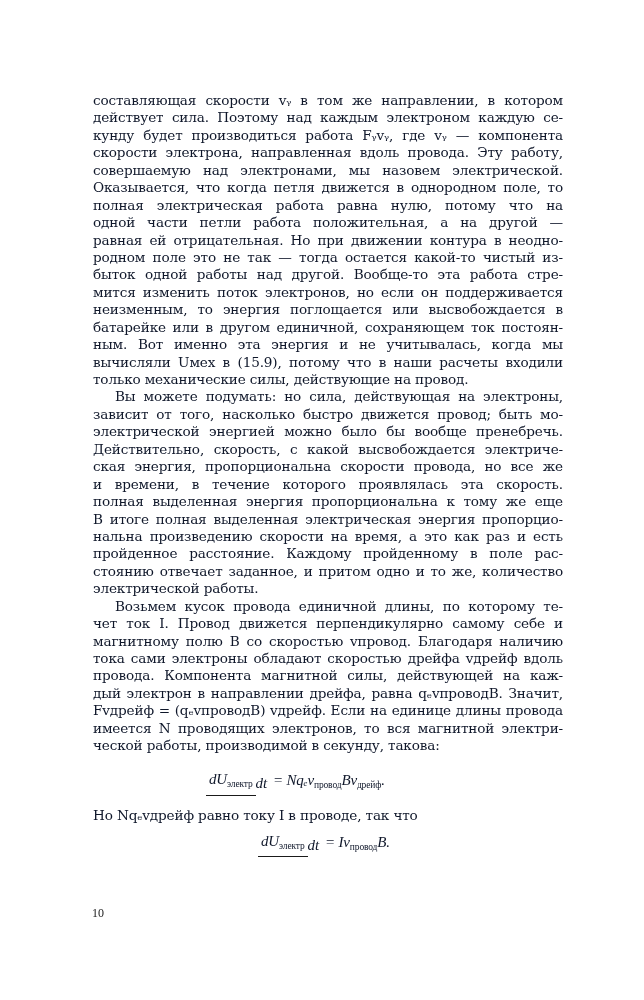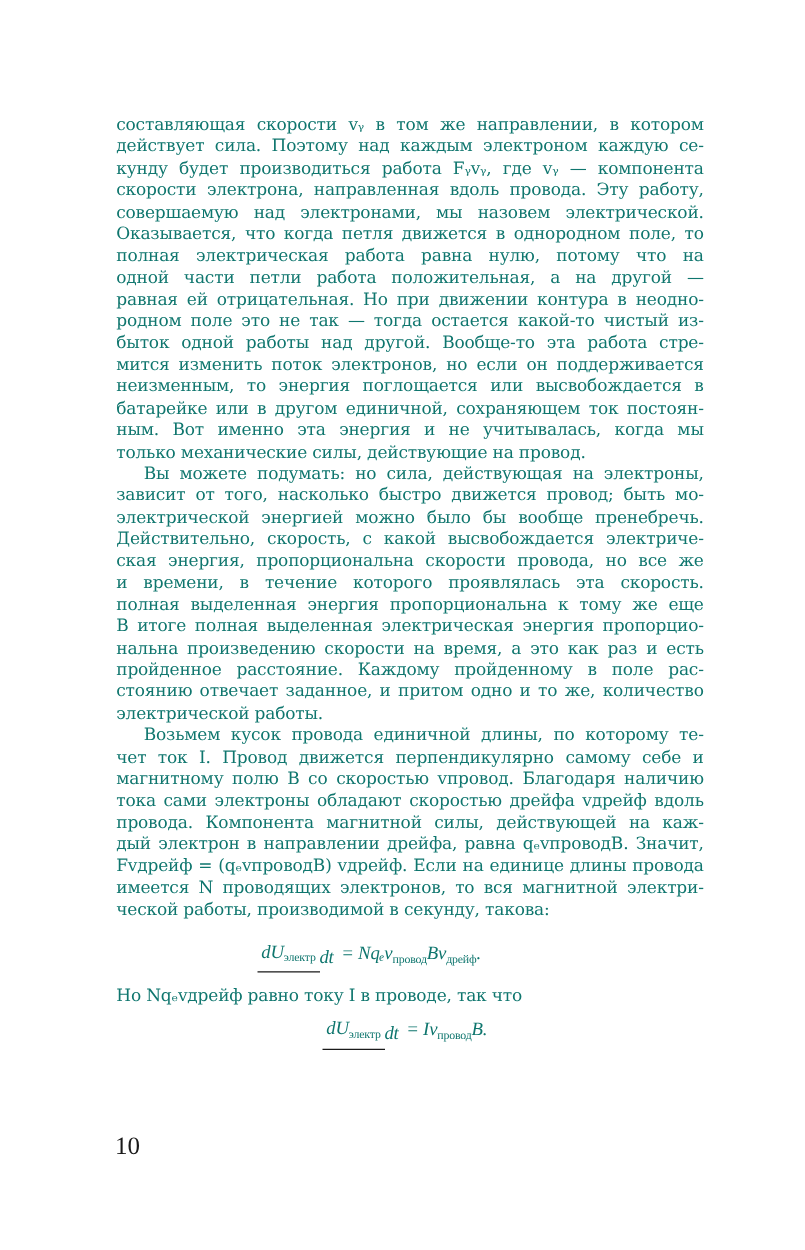--- a/index.html
+++ b/index.html
@@ -1,34 +1,34 @@
 <!DOCTYPE html>
 <html><head>
 <meta charset="utf-8">
 <style>
   html, body { margin:0; padding:0; background:#ffffff; }
   body { width:644px; height:1000px; position:relative; overflow:hidden; }
   .page {
     position:absolute; left:93px; top:92px; width:470px;
     font-family:"DejaVu Serif","Liberation Serif",serif;
-    font-size:13.6px; line-height:17.45px; color:#0f766e;
+    font-size:13.6px; line-height:17.45px; color:#0f172a;
     letter-spacing:-0.15px;
   }
   .line { display:block; white-space:nowrap; text-align:justify; text-align-last:justify; height:17.45px; }
   .line.last { text-align-last:left; }
   .indent { padding-left:22px; }
   .eq { display:flex; align-items:center; height:46px; font-family:"Liberation Serif",serif; font-size:15px; }
   .eq1 { padding-left:113px; margin-top:6px; }
   .eq2 { padding-left:165px; margin-top:-2px; }
   .frac { display:inline-flex; flex-direction:row; align-items:center; margin-right:6px; font-style:italic; }
   .frac .num { border-bottom:1px solid #1a1a1a; padding:0 3px 1px 3px; }
   .frac .den { padding-top:1px; }
   .sub { font-size:9.5px; vertical-align:-3px; font-style:normal; }
   .rhs { font-style:italic; }
-  .page-num { position:absolute; left:92px; top:906px; font-family:"Liberation Serif",serif; font-size:20px; color:#1a1a1a; }
+  .page-num { position:absolute; left:92px; top:906px; font-family:"Liberation Serif",serif; font-size:12px; color:#1a1a1a; }
 </style>
 </head>
 <body>
 
 <div class="page">
   <div id="paragraphs">
       <span class="line">составляющая скорости vᵧ в том же направлении, в котором</span>
       <span class="line">действует сила. Поэтому над каждым электроном каждую се-</span>
       <span class="line">кунду будет производиться работа Fᵧvᵧ, где vᵧ — компонента</span>
       <span class="line">скорости электрона, направленная вдоль провода. Эту работу,</span>
@@ -36,20 +36,21 @@
       <span class="line">Оказывается, что когда петля движется в однородном поле, то</span>
       <span class="line">полная электрическая работа равна нулю, потому что на</span>
       <span class="line">одной части петли работа положительная, а на другой —</span>
       <span class="line">равная ей отрицательная. Но при движении контура в неодно-</span>
       <span class="line">родном поле это не так — тогда остается какой-то чистый из-</span>
       <span class="line">быток одной работы над другой. Вообще-то эта работа стре-</span>
       <span class="line">мится изменить поток электронов, но если он поддерживается</span>
       <span class="line">неизменным, то энергия поглощается или высвобождается в</span>
       <span class="line">батарейке или в другом единичной, сохраняющем ток постоян-</span>
       <span class="line">ным. Вот именно эта энергия и не учитывалась, когда мы</span>
+      <span class="line">вычисляли Uмех в (15.9), потому что в наши расчеты входили</span>
       <span class="line last">только механические силы, действующие на провод.</span>
       <span class="line indent">Вы можете подумать: но сила, действующая на электроны,</span>
       <span class="line">зависит от того, насколько быстро движется провод; быть мо-</span>
       <span class="line">электрической энергией можно было бы вообще пренебречь.</span>
       <span class="line">Действительно, скорость, с какой высвобождается электриче-</span>
       <span class="line">ская энергия, пропорциональна скорости провода, но все же</span>
       <span class="line">и времени, в течение которого проявлялась эта скорость.</span>
       <span class="line">полная выделенная энергия пропорциональна к тому же еще</span>
       <span class="line">В итоге полная выделенная электрическая энергия пропорцио-</span>
       <span class="line">нальна произведению скорости на время, а это как раз и есть</span>

